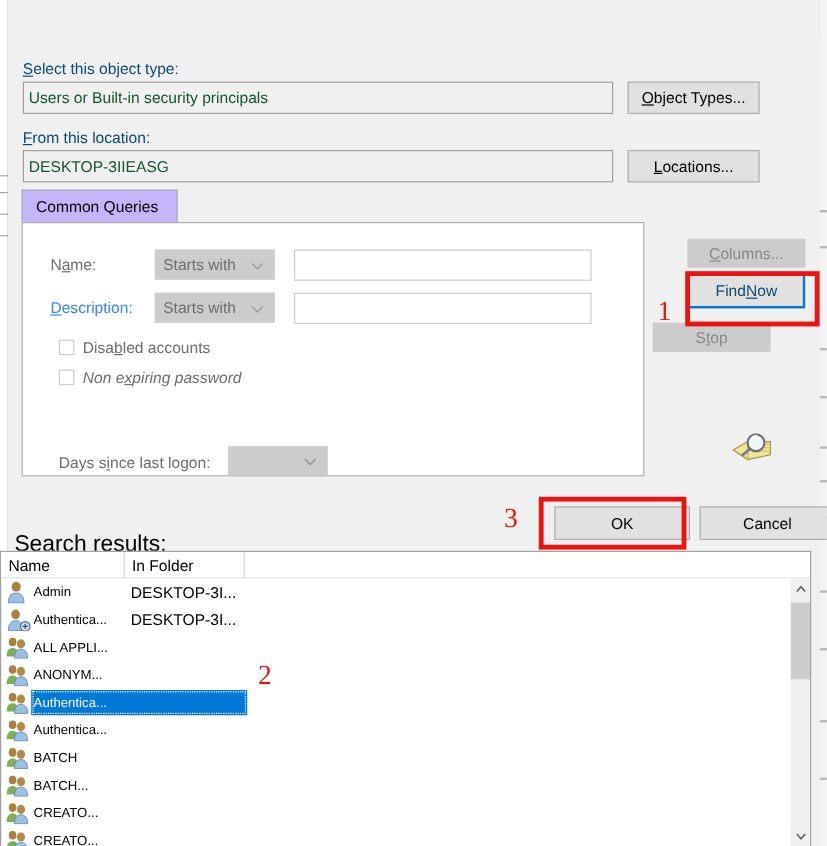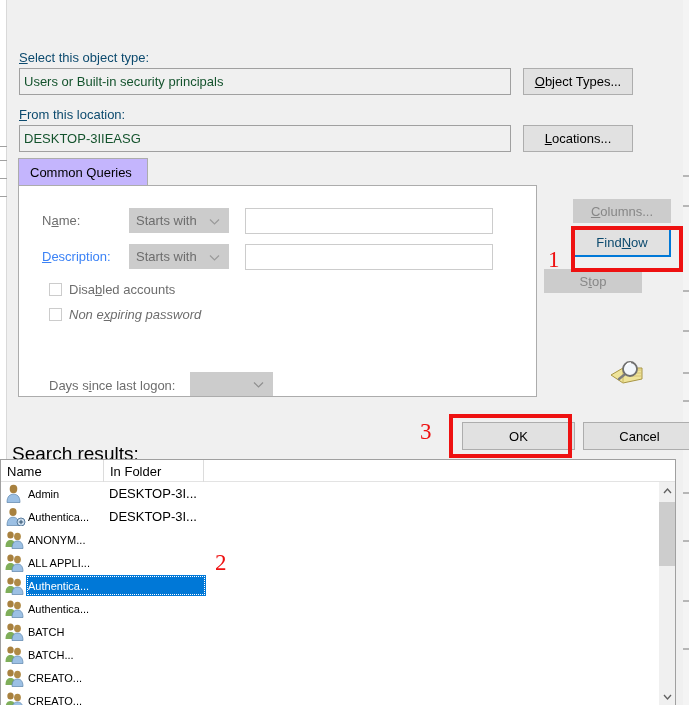--- a/index.html
+++ b/index.html
@@ -477,31 +477,31 @@
         <span class="r-folder">DESKTOP-3I...</span>
       </div>
       <div class="result-row">
         <span class="r-icon"><svg width="22" height="19" viewBox="0 0 22 19">
             <ellipse cx="6.5" cy="5" rx="3.2" ry="3.6" fill="#a8813f"></ellipse>
             <path d="M1.5 17 C1.5 11.5 4 10 6.5 10 C9 10 11.5 11.5 11.5 17 Z" fill="#7fae5a"></path>
             <ellipse cx="13.5" cy="6.5" rx="3.4" ry="3.8" fill="#b08a46"></ellipse>
             <path d="M8 18.5 C8 12.5 10.8 11 13.5 11 C16.2 11 19 12.5 19 18.5 Z" fill="#9cc0e4"></path>
             <path d="M8 18.5 C8 12.5 10.8 11 13.5 11 C16.2 11 19 12.5 19 18.5 Z" fill="none" stroke="#5b84ab" stroke-width="0.7"></path>
           </svg></span>
+        <span class="r-name">ALL APPLI...</span>
+      </div>
+      <div class="result-row">
+        <span class="r-icon"><svg width="22" height="19" viewBox="0 0 22 19">
+            <ellipse cx="6.5" cy="5" rx="3.2" ry="3.6" fill="#a8813f"></ellipse>
+            <path d="M1.5 17 C1.5 11.5 4 10 6.5 10 C9 10 11.5 11.5 11.5 17 Z" fill="#7fae5a"></path>
+            <ellipse cx="13.5" cy="6.5" rx="3.4" ry="3.8" fill="#b08a46"></ellipse>
+            <path d="M8 18.5 C8 12.5 10.8 11 13.5 11 C16.2 11 19 12.5 19 18.5 Z" fill="#9cc0e4"></path>
+            <path d="M8 18.5 C8 12.5 10.8 11 13.5 11 C16.2 11 19 12.5 19 18.5 Z" fill="none" stroke="#5b84ab" stroke-width="0.7"></path>
+          </svg></span>
         <span class="r-name">ANONYM...</span>
-      </div>
-      <div class="result-row">
-        <span class="r-icon"><svg width="22" height="19" viewBox="0 0 22 19">
-            <ellipse cx="6.5" cy="5" rx="3.2" ry="3.6" fill="#a8813f"></ellipse>
-            <path d="M1.5 17 C1.5 11.5 4 10 6.5 10 C9 10 11.5 11.5 11.5 17 Z" fill="#7fae5a"></path>
-            <ellipse cx="13.5" cy="6.5" rx="3.4" ry="3.8" fill="#b08a46"></ellipse>
-            <path d="M8 18.5 C8 12.5 10.8 11 13.5 11 C16.2 11 19 12.5 19 18.5 Z" fill="#9cc0e4"></path>
-            <path d="M8 18.5 C8 12.5 10.8 11 13.5 11 C16.2 11 19 12.5 19 18.5 Z" fill="none" stroke="#5b84ab" stroke-width="0.7"></path>
-          </svg></span>
-        <span class="r-name">ALL APPLI...</span>
       </div>
       <div class="result-row selected">
         <div class="sel-bg"></div>
         <span class="r-icon"><svg width="22" height="19" viewBox="0 0 22 19">
             <ellipse cx="6.5" cy="5" rx="3.2" ry="3.6" fill="#a8813f"></ellipse>
             <path d="M1.5 17 C1.5 11.5 4 10 6.5 10 C9 10 11.5 11.5 11.5 17 Z" fill="#7fae5a"></path>
             <ellipse cx="13.5" cy="6.5" rx="3.4" ry="3.8" fill="#b08a46"></ellipse>
             <path d="M8 18.5 C8 12.5 10.8 11 13.5 11 C16.2 11 19 12.5 19 18.5 Z" fill="#9cc0e4"></path>
             <path d="M8 18.5 C8 12.5 10.8 11 13.5 11 C16.2 11 19 12.5 19 18.5 Z" fill="none" stroke="#5b84ab" stroke-width="0.7"></path>
           </svg></span>

